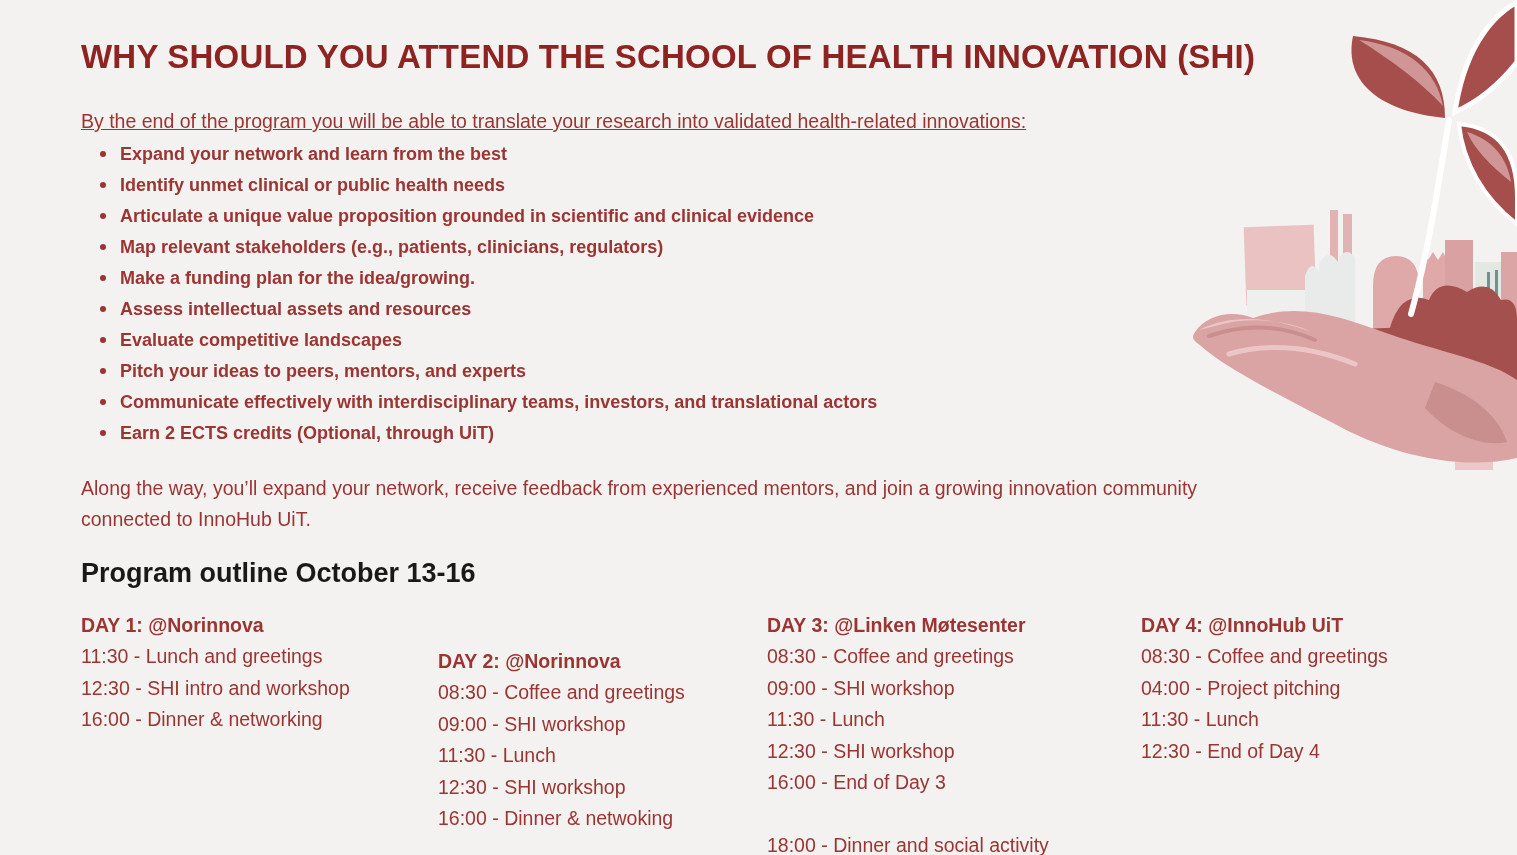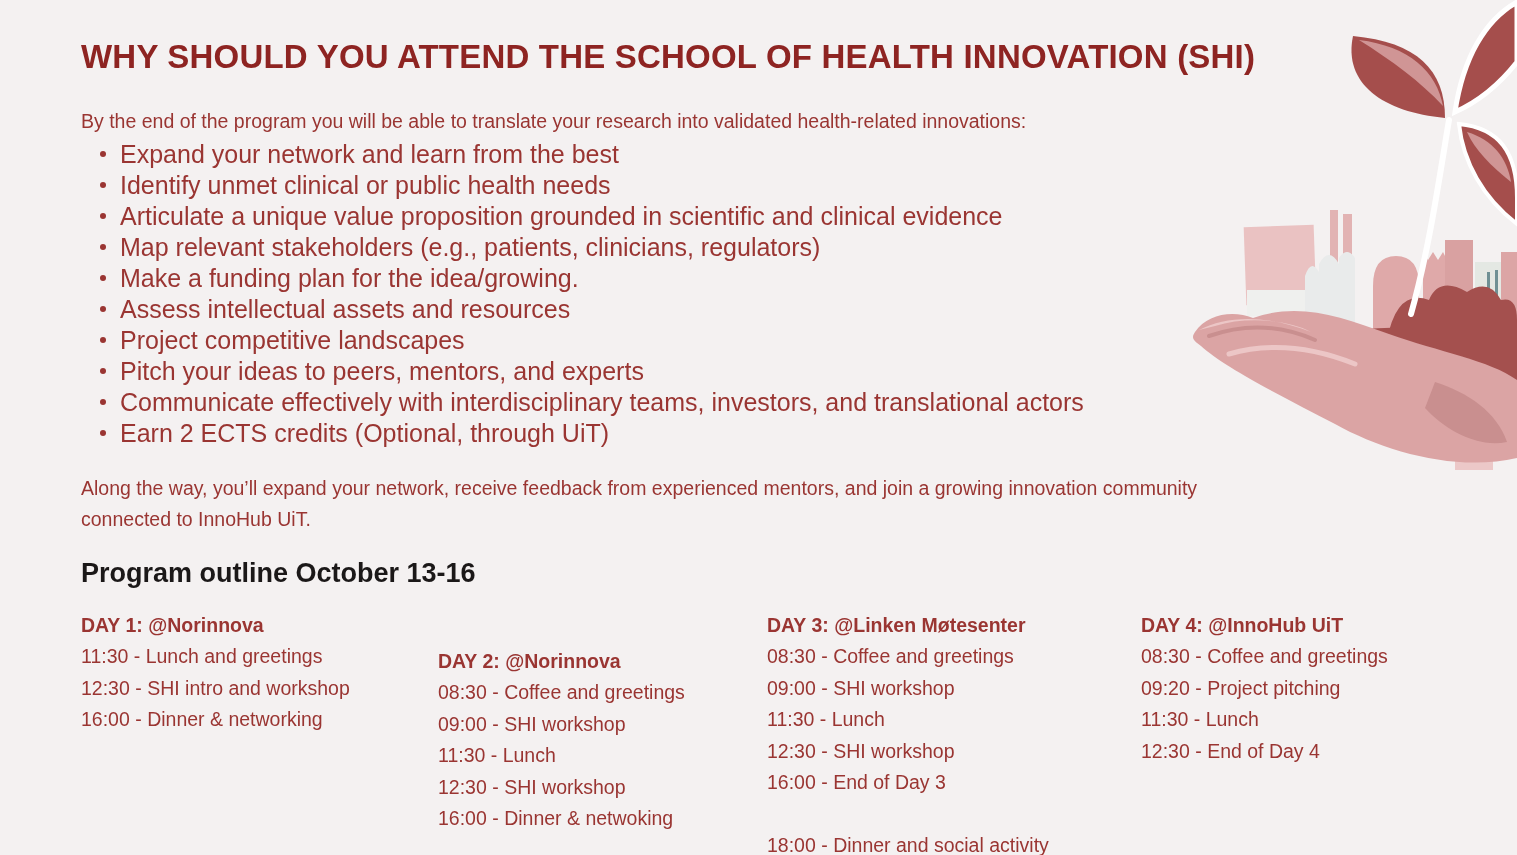--- a/index.html
+++ b/index.html
@@ -20,27 +20,29 @@
     font-weight:bold;
     letter-spacing:0.2px;
     margin-bottom:30px;
     max-width:1230px;
   }
   p.lead {
     font-size:19.5px;
     line-height:31px;
     margin-bottom:2px;
     max-width:1190px;
+    text-decoration:underline;
   }
   ul.benefits { list-style:none; margin:0 0 0 19px; }
   ul.benefits li {
-    font-size:25px;
+    font-size:18px;
     line-height:31px;
     padding-left:20px;
     position:relative;
+    font-weight:bold;
   }
   ul.benefits li::before {
     content:"";
     position:absolute;
     left:0; top:12px;
     width:6px; height:6px;
     border-radius:50%;
     background:#9a3532;
   }
   p.closing {
@@ -125,21 +127,21 @@
 
     <p class="lead">By the end of the program you will be able to translate your research into validated health-related innovations:</p>
 
     <ul class="benefits">
       <li>Expand your network and learn from the best</li>
       <li>Identify unmet clinical or public health needs</li>
       <li>Articulate a unique value proposition grounded in scientific and clinical evidence</li>
       <li>Map relevant stakeholders (e.g., patients, clinicians, regulators)</li>
       <li>Make a funding plan for the idea/growing.</li>
       <li>Assess intellectual assets and resources</li>
-      <li>Project competitive landscapes</li>
+      <li>Evaluate competitive landscapes</li>
       <li>Pitch your ideas to peers, mentors, and experts</li>
       <li>Communicate effectively with interdisciplinary teams, investors, and translational actors</li>
       <li>Earn 2 ECTS credits (Optional, through UiT)</li>
     </ul>
 
     <p class="closing">Along the way, you’ll expand your network, receive feedback from experienced mentors, and join a growing innovation community connected to InnoHub UiT.</p>
 
     <h2 class="program-heading">Program outline October 13-16</h2>
 
     <div class="days">
@@ -167,20 +169,20 @@
         <div class="day-item">11:30 - Lunch</div>
         <div class="day-item">12:30 - SHI workshop</div>
         <div class="day-item">16:00 - End of Day 3</div>
         <div class="day-spacer"></div>
         <div class="day-item">18:00 - Dinner and social activity</div>
       </div>
 
       <div class="day-col">
         <div class="day-title">DAY 4: @InnoHub UiT</div>
         <div class="day-item">08:30 - Coffee and greetings</div>
-        <div class="day-item">09:20 - Project pitching</div>
+        <div class="day-item">04:00 - Project pitching</div>
         <div class="day-item">11:30 - Lunch</div>
         <div class="day-item">12:30 - End of Day 4</div>
       </div>
 
     </div>
   </div>
 </div>
 
 </body></html>

